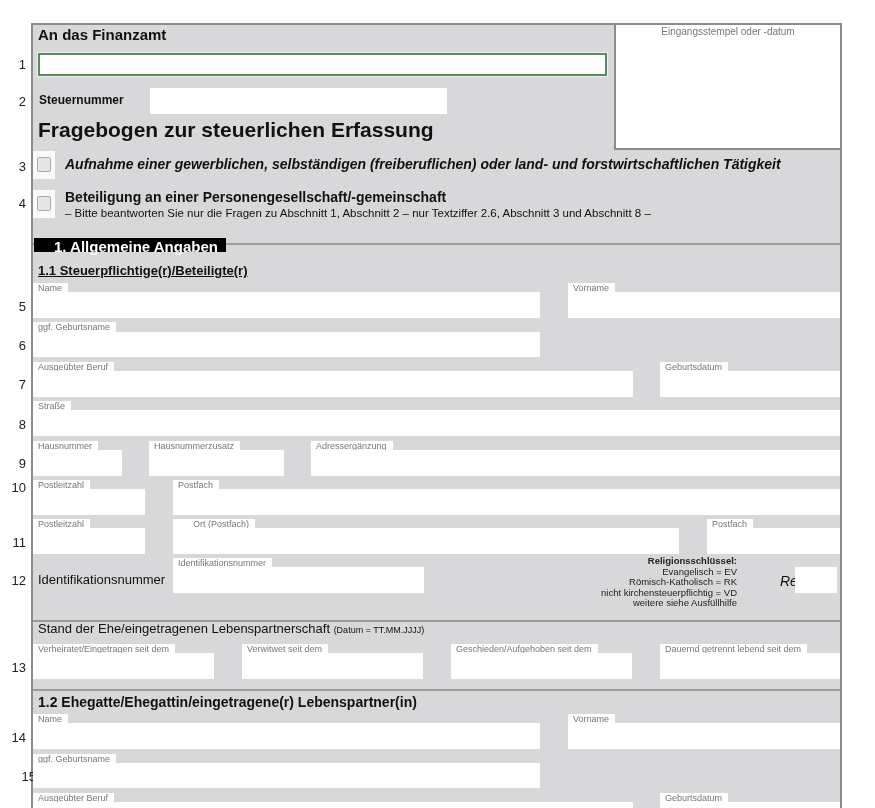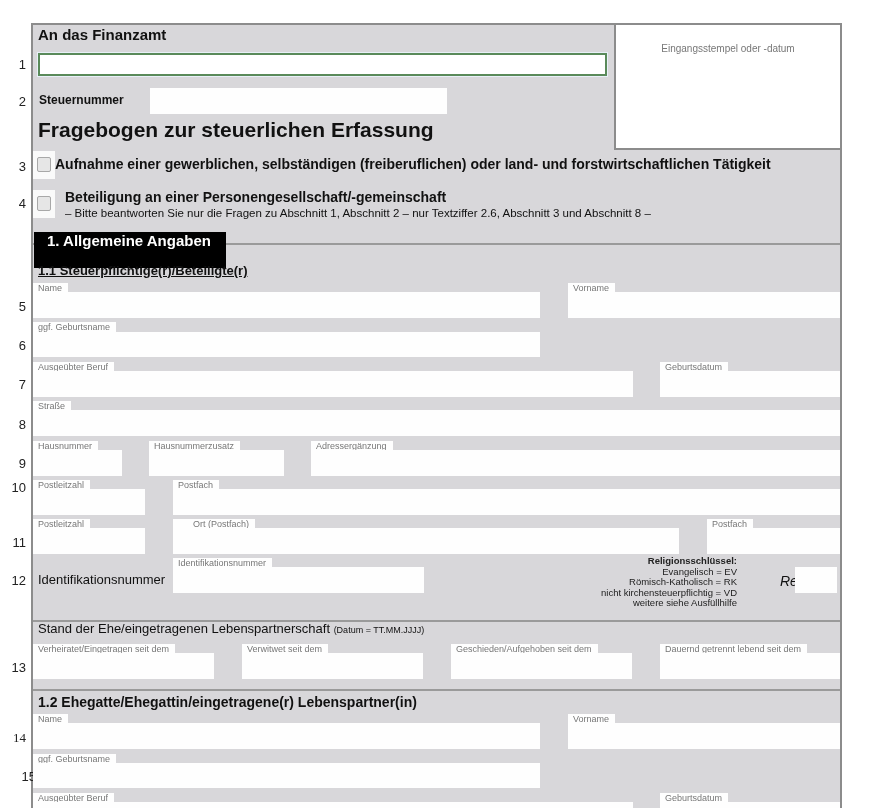--- a/index.html
+++ b/index.html
@@ -33,38 +33,38 @@
 
 <div class="abs bold" style="left:38px;top:26px;font-size:15px;">An das Finanzamt</div>
 <div class="rownum" style="top:57px;">1</div>
 <input class="abs" style="left: 38px; top: 53px; width: 569px; height: 23px; box-sizing: border-box; border: 2px solid rgb(90, 138, 90); outline: rgb(232, 240, 248) solid 1px; background: rgb(255, 255, 255);" value="">
 
 <div class="rownum" style="top:94px;">2</div>
 <div class="abs bold" style="left:39px;top:93px;font-size:12px;">Steuernummer</div>
 <input class="abs" style="left: 150px; top: 88px; width: 297px; height: 26px; box-sizing: border-box; border: none; background: rgb(254, 254, 254);" value="">
 
 <div class="abs" style="left:614px;top:23px;width:228px;height:127px;background:#fff;border:2px solid #8c8c8c;box-sizing:border-box;">
-  <div style="text-align:center;font-size:10px;color:#777;margin-top:18px;">Eingangsstempel oder -datum</div>
+  <div style="text-align:center;font-size:10px;color:#777;margin-top:1px;">Eingangsstempel oder -datum</div>
 </div>
 
 <div class="abs bold" style="left:38px;top:118px;font-size:21px;">Fragebogen zur steuerlichen Erfassung</div>
 
 <div class="rownum" style="top:159px;">3</div>
 <div class="cbwrap" style="left:33px;top:151px;"></div>
 <div class="checkbox" style="left:37px;top:157px;"></div>
-<div class="abs bold" style="left:55px;top:156px;font-size:14px;">Aufnahme einer gewerblichen, selbständigen (freiberuflichen) oder land- und forstwirtschaftlichen Tätigkeit</div>
+<div class="abs bold" style="left:65px;top:156px;font-size:14px;font-style:italic;">Aufnahme einer gewerblichen, selbständigen (freiberuflichen) oder land- und forstwirtschaftlichen Tätigkeit</div>
 
 <div class="rownum" style="top:196px;">4</div>
 <div class="cbwrap" style="left:33px;top:190px;"></div>
 <div class="checkbox" style="left:37px;top:196px;"></div>
 <div class="abs bold" style="left:65px;top:189px;font-size:14px;">Beteiligung an einer Personengesellschaft/-gemeinschaft</div>
 <div class="abs" style="left:65px;top:207px;font-size:11.5px;">– Bitte beantworten Sie nur die Fragen zu Abschnitt 1, Abschnitt 2 – nur Textziffer 2.6, Abschnitt 3 und Abschnitt 8 –</div>
 
 <div class="hline" style="top:243px;"></div>
-<div class="abs bold" style="left:34px;top:232px;width:192px;height:36px;background:#000;color:#fff;font-size:15px;line-height:17px;padding-left:13px;box-sizing:border-box;">1. Allgemeine Angaben</div>
+<div class="abs bold" style="left:34px;top:238px;width:192px;height:14px;background:#000;color:#fff;font-size:15px;line-height:17px;padding-left:20px;box-sizing:border-box;">1. Allgemeine Angaben</div>
 <div class="abs bold" style="left:38px;top:263px;font-size:13px;text-decoration:underline;">1.1 Steuerpflichtige(r)/Beteiligte(r)</div>
 
 <div class="rownum" style="top:299px;">5</div>
 <div class="flabel" style="left:33px;top:283px;">Name</div>
 <div class="field" style="left:33px;top:292px;width:507px;height:26px;"></div>
 <div class="flabel" style="left:568px;top:283px;">Vorname</div>
 <div class="field" style="left:568px;top:292px;width:272px;height:26px;"></div>
 
 <div class="rownum" style="top:338px;">6</div>
 <div class="flabel" style="left:33px;top:322px;">ggf. Geburtsname</div>
@@ -129,21 +129,21 @@
 <div class="flabel" style="left:242px;top:644px;">Verwitwet seit dem</div>
 <div class="field" style="left:242px;top:653px;width:181px;height:26px;"></div>
 <div class="flabel" style="left:451px;top:644px;">Geschieden/Aufgehoben seit dem</div>
 <div class="field" style="left:451px;top:653px;width:181px;height:26px;"></div>
 <div class="flabel" style="left:660px;top:644px;">Dauernd getrennt lebend seit dem</div>
 <div class="field" style="left:660px;top:653px;width:180px;height:26px;"></div>
 
 <div class="hline" style="top:689px;"></div>
 <div class="abs bold" style="left:38px;top:694px;font-size:14px;">1.2 Ehegatte/Ehegattin/eingetragene(r) Lebenspartner(in)</div>
 
-<div class="rownum" style="top:730px;font-family:Liberation Serif, serif;">14</div>
+<div class="rownum" style="top:730px;">14</div>
 <div class="flabel" style="left:33px;top:714px;">Name</div>
 <div class="field" style="left:33px;top:723px;width:507px;height:26px;"></div>
 <div class="flabel" style="left:568px;top:714px;">Vorname</div>
 <div class="field" style="left:568px;top:723px;width:272px;height:26px;"></div>
 
 <div class="rownum" style="top:769px;padding-left:10px;">15</div>
 <div class="flabel" style="left:33px;top:754px;">ggf. Geburtsname</div>
 <div class="field" style="left:33px;top:763px;width:507px;height:25px;"></div>
 
 <div class="flabel" style="left:33px;top:793px;">Ausgeübter Beruf</div>

